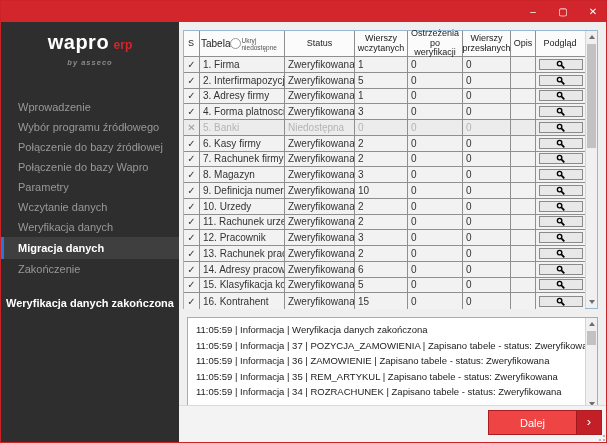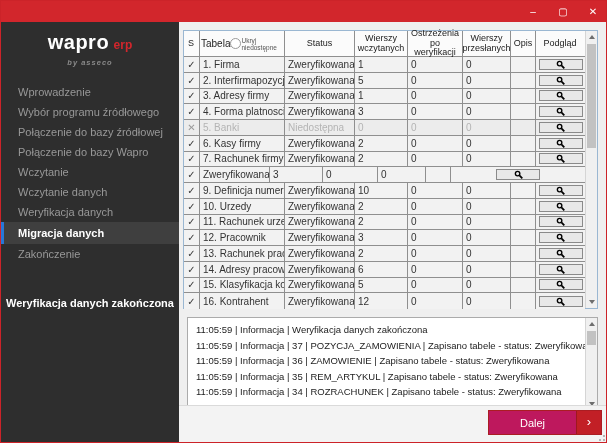--- a/index.html
+++ b/index.html
@@ -11,21 +11,21 @@
   .titlebar .title { color:#fff; font-size:11px; padding-left:9px; }
   .win-controls { position:absolute; right:6px; top:0; height:21px; display:flex; align-items:center; gap:16px; }
   .win-btn { color:#fff; font-size:10px; width:14px; text-align:center; cursor:default; line-height:21px; }
 
   
   .sidebar { position:absolute; left:0; top:21px; width:178px; height:421px; background:#2e2e2e; }
   .logo { text-align:center; padding-top:9px; }
   .logo .brand { color:#fff; font-size:20px; font-weight:bold; letter-spacing:0.5px; }
   .logo .product { color:#d2262c; font-size:12px; font-weight:bold; }
   .logo .byline { color:#8a8a8a; font-size:7.5px; font-weight:bold; font-style:italic; letter-spacing:1px; margin-top:4px; }
-  .nav { margin-top:15px; }
+  .nav { margin-top:30px; }
   .nav-item { color:#989898; font-size:11px; padding:4px 8px 4px 14px; border-left:3px solid transparent; cursor:default; }
   .nav-item.active { background:#3f3f3f; border-left:3px solid #2877d8; color:#fff; font-weight:bold; padding-top:5px; padding-bottom:5px; }
   .sidebar-status { position:absolute; left:0; top:275px; width:100%; text-align:center; color:#fff; font-weight:bold; font-size:11px; }
 
   
   .main { position:absolute; left:178px; top:21px; width:428px; height:421px; background:#efefef; }
 
   
   .table-wrap { position:absolute; left:4px; top:8px; width:415px; height:279px; background:#f5f5f5; border:1px solid #9ab7d2; }
   .tbl { position:absolute; left:0; top:0; right:12px; bottom:0; display:flex; flex-direction:column; }
@@ -61,21 +61,21 @@
   .tbl-thumb { top:13px; height:104px; }
   .log-thumb { top:13px; height:14px; }
 
   
   .log { position:absolute; left:8px; top:295px; width:411px; height:94px; background:#fff; border:1px solid #ababab; overflow:hidden; }
   .log-lines { position:absolute; left:0; top:0; right:12px; bottom:0; padding:4px 0 0 8px; overflow:hidden; }
   .log-line { font-size:9.5px; color:#222; line-height:15.5px; white-space:nowrap; }
 
   
   .footer { position:absolute; left:0; bottom:0; width:100%; height:38px; background:#f3f3f3; border-top:1px solid #dadada; }
-  .next-btn { position:absolute; right:5px; bottom:8px; width:114px; height:25px; background:#be185d; border:1px solid #aa1d22; display:flex; cursor:pointer; }
+  .next-btn { position:absolute; right:5px; bottom:8px; width:114px; height:25px; background:#ef4444; border:1px solid #aa1d22; display:flex; cursor:pointer; }
   .next-btn .nlabel { flex:1; color:#fff; font-size:11px; display:flex; align-items:center; justify-content:center; }
   .next-btn .nchev { width:25px; background:#c21f26; border-left:1px solid #9e181d; color:#fff; font-size:13px; display:flex; align-items:center; justify-content:center; padding-bottom:2px; }
   .grip { position:absolute; right:2px; bottom:2px; width:6px; height:6px; border-right:2px dotted #b5b5b5; border-bottom:2px dotted #b5b5b5; }
 </style>
 </head>
 <body>
 
 <div class="window">
 
   <div class="titlebar">
@@ -101,21 +101,21 @@
         <div class="nav-item">
     <span>Wybór programu źródłowego</span>
   </div>
         <div class="nav-item">
     <span>Połączenie do bazy źródłowej</span>
   </div>
         <div class="nav-item">
     <span>Połączenie do bazy Wapro</span>
   </div>
         <div class="nav-item">
-    <span>Wczytanie</span>
+    <span>Parametry</span>
   </div>
         <div class="nav-item">
     <span>Wczytanie danych</span>
   </div>
         <div class="nav-item">
     <span>Weryfikacja danych</span>
   </div>
         <div class="nav-item active">
     <span>Migracja danych</span>
   </div>
@@ -277,20 +277,21 @@
           <circle cx="4" cy="4" r="2.5" fill="none" stroke="#000" stroke-width="1.5"></circle>
           <line x1="6" y1="6" x2="9.2" y2="9.2" stroke="#000" stroke-width="2"></line>
         </svg>
       </button>
     </div>
   </div>
             <div class="trow">
     <div class="td c-s">
                 <span class="mark">✓</span>
               </div>
+    <div class="td c-name">8. Magazyn</div>
     <div class="td c-status">Zweryfikowana</div>
     <div class="td c-loaded">3</div>
     <div class="td c-warn">0</div>
     <div class="td c-sent">0</div>
     <div class="td c-opis"></div>
     <div class="td c-prev">
       <button class="prev-btn">
         <svg width="9" height="9" viewBox="0 0 10 10">
           <circle cx="4" cy="4" r="2.5" fill="none" stroke="#000" stroke-width="1.5"></circle>
           <line x1="6" y1="6" x2="9.2" y2="9.2" stroke="#000" stroke-width="2"></line>
@@ -430,21 +431,21 @@
         </svg>
       </button>
     </div>
   </div>
             <div class="trow">
     <div class="td c-s">
                 <span class="mark">✓</span>
               </div>
     <div class="td c-name">16. Kontrahent</div>
     <div class="td c-status">Zweryfikowana</div>
-    <div class="td c-loaded">12</div>
+    <div class="td c-loaded">15</div>
     <div class="td c-warn">0</div>
     <div class="td c-sent">0</div>
     <div class="td c-opis"></div>
     <div class="td c-prev">
       <button class="prev-btn">
         <svg width="9" height="9" viewBox="0 0 10 10">
           <circle cx="4" cy="4" r="2.5" fill="none" stroke="#000" stroke-width="1.5"></circle>
           <line x1="6" y1="6" x2="9.2" y2="9.2" stroke="#000" stroke-width="2"></line>
         </svg>
       </button>

